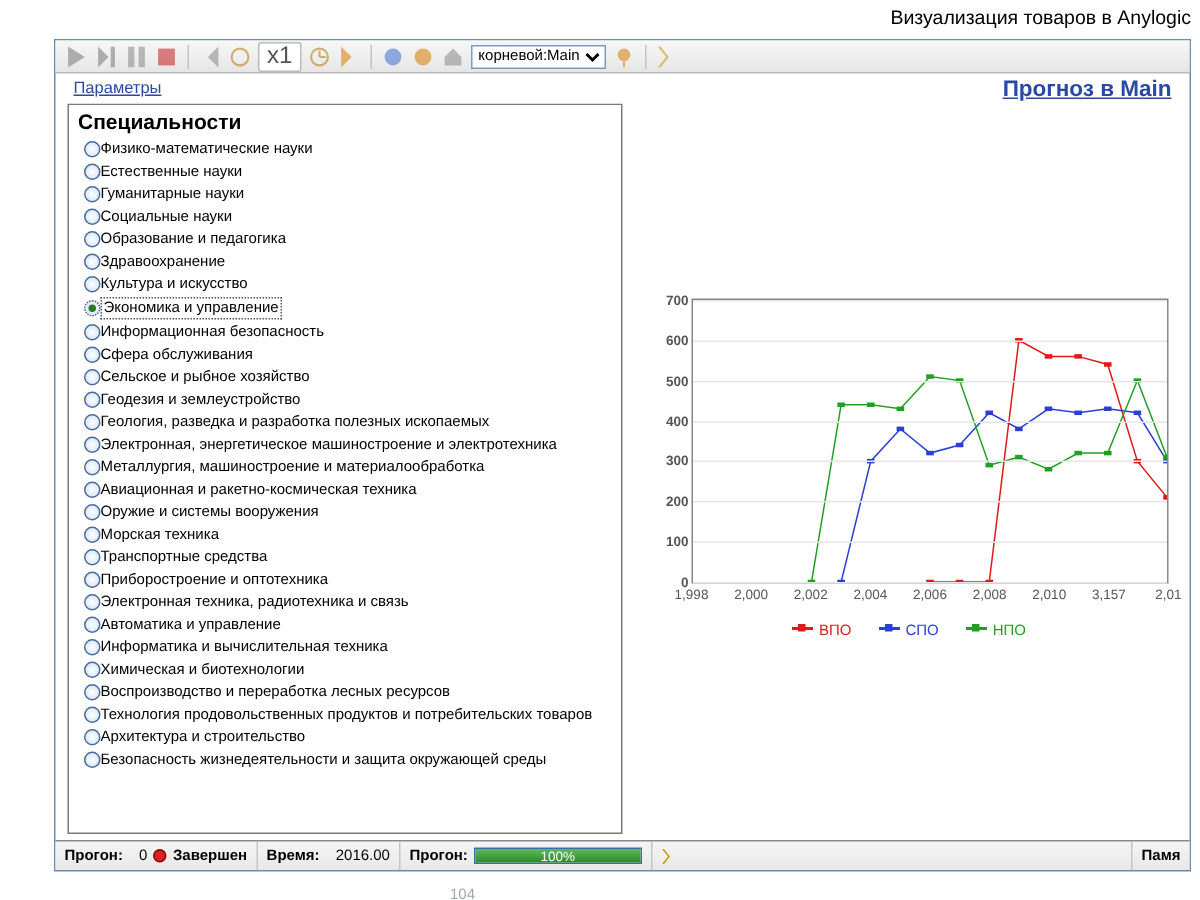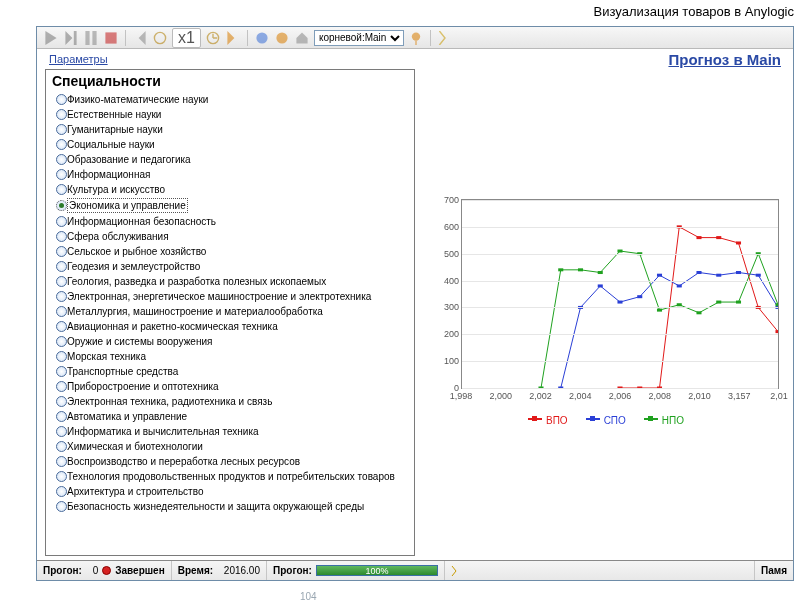--- a/index.html
+++ b/index.html
@@ -21,32 +21,32 @@
   .panel-title { font-weight: bold; font-size: 14px; padding: 3px 6px; }
   .spec-list { flex: 1; overflow-y: auto; padding: 0 4px 4px 10px; }
   .spec-item { display: flex; align-items: center; gap: 0; padding: 1px 0; font-size: 10px; color: #000; line-height: 13px; }
   .radio { width: 11px; height: 11px; border: 1px solid #4a6b9b; border-radius: 50%; flex-shrink: 0; position: relative; background: radial-gradient(#fff,#cfe0f5); }
   .radio.sel::after { content: ""; position: absolute; top: 2px; left: 2px; width: 5px; height: 5px; border-radius: 50%; background: #2b7a2b; }
   .spec-item.sel span { border: 1px dotted #555; padding: 0 1px; }
   .right-panel { flex: 1; margin-left: 6px; position: relative; border: none; }
   .chart-area { position: absolute; top: 130px; left: 10px; right: 4px; height: 240px; }
   .chart-box { position: absolute; top: 0; left: 30px; right: 2px; height: 190px; border: 1px solid #888; background: #fff; }
   .grid-h { position: absolute; left: 0; right: 0; border-top: 1px solid #e6e6e6; }
-  .y-lab { position: absolute; right: 100%; margin-right: 3px; font-size: 9px; color: #555; transform: translateY(-50%); }
+  .y-lab { position: absolute; right: 100%; margin-right: 3px; font-size: 9px; color: #555; transform: translateY(-50%); font-weight: bold; }
   .x-lab { position: absolute; top: 192px; font-size: 9px; color: #555; transform: translateX(-50%); }
   svg.plot { position: absolute; top: 0; left: 0; width: 100%; height: 100%; }
   .legend { position: absolute; top: 216px; left: 0; right: 0; display: flex; justify-content: center; gap: 18px; font-size: 10px; }
   .lg-item { display: flex; align-items: flex-start; gap: 4px; }
   .lg-mark { width: 14px; height: 8px; position: relative; }
   .lg-mark::before { content: ""; position: absolute; top: 3px; left: 0; right: 0; border-top: 2px solid currentColor; }
   .lg-mark::after { content: ""; position: absolute; top: 1px; left: 4px; width: 5px; height: 5px; background: currentColor; }
   .statusbar { height: 20px; border-top: 1px solid #888; background: linear-gradient(#f5f5f5,#e8e8e8); display: flex; align-items: center; font-size: 10px; }
   .sb-cell { padding: 0 6px; border-right: 1px solid #c6c6c6; height: 100%; display: flex; align-items: center; gap: 4px; }
   .sb-stop { width: 9px; height: 9px; border-radius: 50%; background: #d62222; border: 1px solid #8a0000; }
-  .progress { width: 122px; height: 11px; border: 1px solid #3a6ea5; background: #fff; position: relative; }
+  .progress { width: 112px; height: 11px; border: 1px solid #3a6ea5; background: #fff; position: relative; }
   .progress-fill { position: absolute; top: 0; left: 0; bottom: 0; background: linear-gradient(#5fb85f,#2d8a2d); }
   .page-num { position: absolute; bottom: -2px; left: 300px; font-size: 10px; color: #9aa7b2; }
 </style>
 </head>
 <body>
 
 <div class="title-outside">Визуализация товаров в Anylogic</div>
 
 <div class="app-window">
 
@@ -151,21 +151,21 @@
           <div class="spec-item">
             <span class="radio"></span>
             <span>Социальные науки</span>
           </div>
           <div class="spec-item">
             <span class="radio"></span>
             <span>Образование и педагогика</span>
           </div>
           <div class="spec-item">
             <span class="radio"></span>
-            <span>Информационная</span>
+            <span>Здравоохранение</span>
           </div>
           <div class="spec-item">
             <span class="radio"></span>
             <span>Культура и искусство</span>
           </div>
           <div class="spec-item sel">
             <span class="radio sel"></span>
             <span>Экономика и управление</span>
           </div>
           <div class="spec-item">

